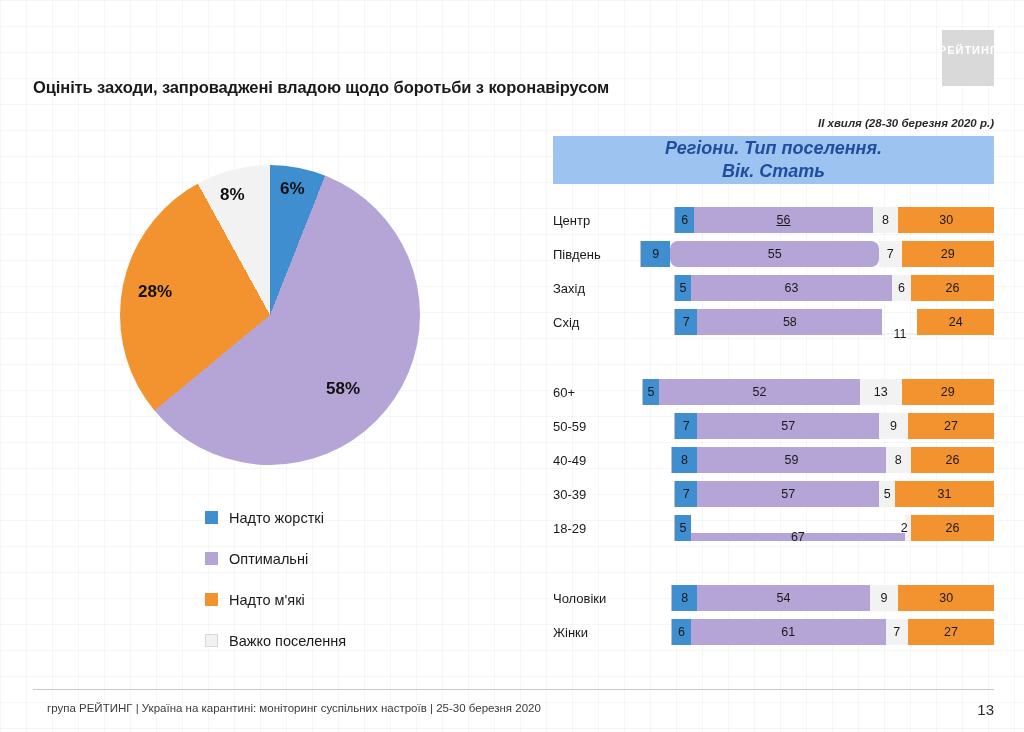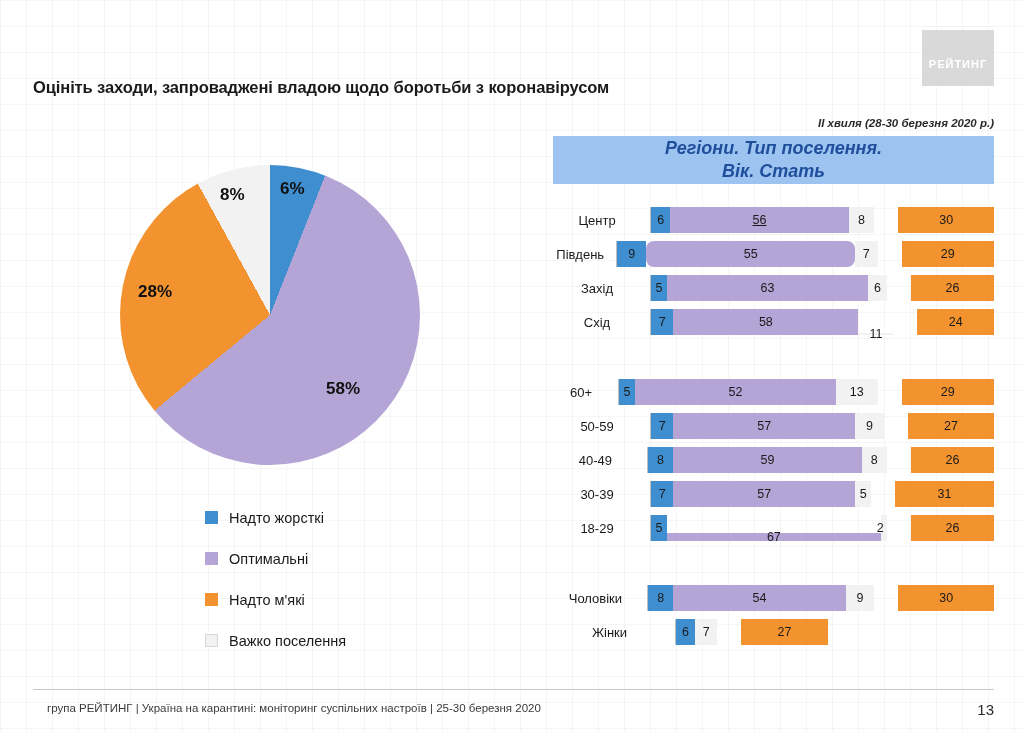--- a/index.html
+++ b/index.html
@@ -13,23 +13,23 @@
     position: relative;
     width: 1024px; height: 732px;
     background:
       repeating-linear-gradient(to right, rgba(0,0,0,0.035) 0 1px, transparent 1px 26px),
       repeating-linear-gradient(to bottom, rgba(0,0,0,0.035) 0 1px, transparent 1px 26px),
       #ffffff;
   }
   
   #logo {
     position: absolute; right: 30px; top: 30px;
-    width: 72px; height: 56px;
+    width: 52px; height: 56px;
     background: #d9d9d9;
-    display: flex; align-items: flex-end; justify-content: center;
+    display: flex; align-items: center; justify-content: center;
     padding-bottom: 16px;
   }
   #logo .logo-text {
     font-size: 11px; font-weight: bold; color: #ffffff; letter-spacing: 1px;
   }
   
   #title {
     position: absolute; left: 33px; top: 78px;
     font-size: 16.5px; font-weight: bold; color: #1a1a1a;
     letter-spacing: -0.1px;
@@ -63,36 +63,36 @@
   
   #legend { position: absolute; left: 205px; top: 497px; }
   .legend-row { display: flex; align-items: center; height: 41px; }
   .legend-swatch { width: 13px; height: 13px; margin-right: 11px; }
   .legend-label { font-size: 14.5px; color: #1a1a1a; }
   
   #bars { position: absolute; left: 553px; top: 205px; width: 441px; }
   .bar-row { display: flex; align-items: center; height: 30px; margin-bottom: 4px; }
   .bar-row.gap { margin-top: 40px; }
   .bar-cat {
-    width: 122px; text-align: center; padding-right: 9px;
+    width: 122px; text-align: left; padding-right: 9px;
     font-size: 13px; color: #1a1a1a; white-space: nowrap;
   }
   .bar-track {
     position: relative; flex: 1; height: 26px;
     display: flex; align-items: stretch;
     border-left: 1px solid #bfbfbf;
   }
   .seg {
     display: flex; align-items: center; justify-content: center;
     font-size: 12.5px; color: #1a1a1a; position: relative;
   }
   .seg.s0 { background: #3f8fd0; }
   .seg.s1 { background: #b4a5d6; }
   .seg.s2 { background: #f2f2f2; }
-  .seg.s3 { background: #f3932f; margin-left: 24px; }
+  .seg.s3 { background: #f3932f; }
   .seg .val { position: relative; z-index: 2; }
   .seg.s2 .val { color: #1a1a1a; }
   
   #footer-line {
     position: absolute; left: 33px; right: 30px; bottom: 42px;
     height: 1px; background: #c9c9c9;
   }
   #footer-text {
     position: absolute; left: 47px; bottom: 18px;
     font-size: 11.5px; color: #3a3a3a;
@@ -317,20 +317,23 @@
             <span class="val">30</span>
           </div>
         </div>
       </div>
       <div class="bar-row">
         <div class="bar-cat">Жінки</div>
         <div class="bar-track">
           <div class="seg s0" style="width: 19.14px;">
             <span class="val">6</span>
           </div>
+          <div class="seg s1" style="width: 194.59px;">
+            <span class="val">61</span>
+          </div>
           <div class="seg s2" style="width: 22.33px;">
             <span class="val">7</span>
           </div>
           <div class="seg s3" style="width: 86.13px;">
             <span class="val">27</span>
           </div>
         </div>
       </div>
     </div>
 

